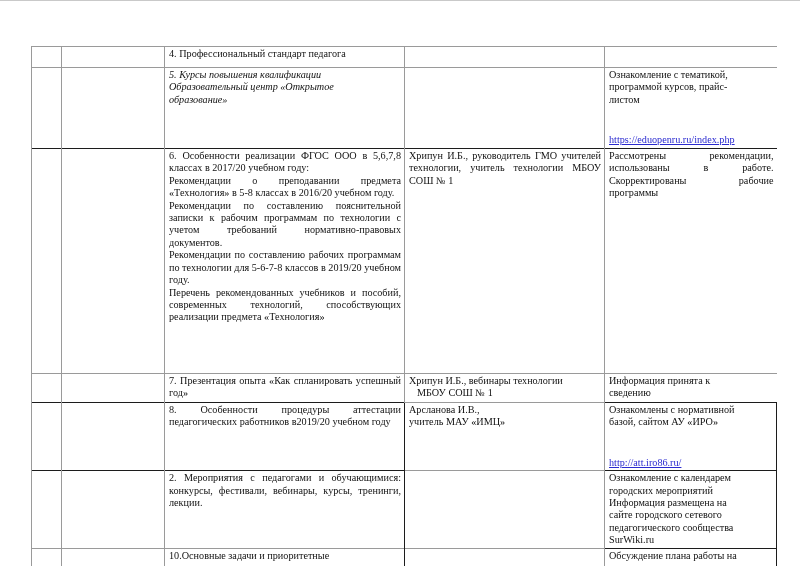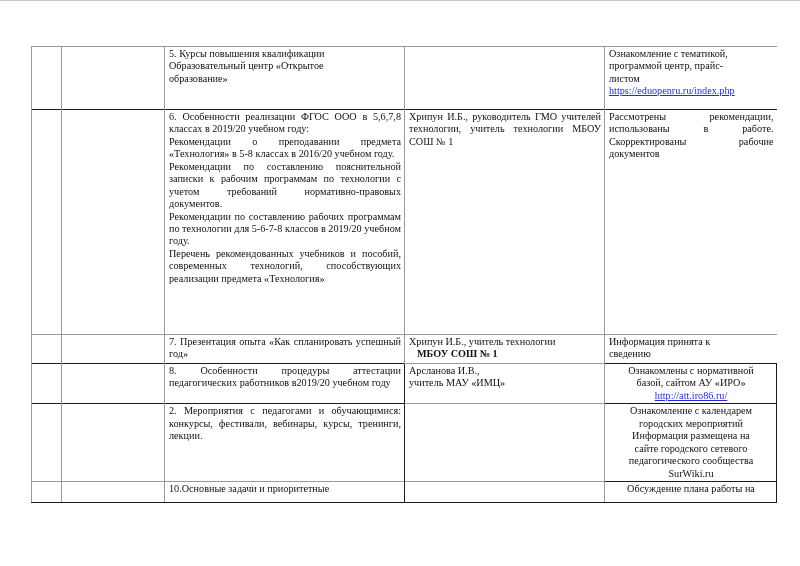--- a/index.html
+++ b/index.html
@@ -42,37 +42,38 @@
 
   
   col.c0 { width: 30px; }
   col.c1 { width: 103px; }
   col.c2 { width: 240px; }
   col.c3 { width: 200px; }
   col.c4 { width: 172px; }
 
   
   .bt-thin  { border-top: 1px solid #9a9a9a !important; }
-  .bt-thick { border-top: 1.6px solid #1c1c1c !important; text-align: center; }
+  .bt-thick { border-top: 1.6px solid #1c1c1c !important; }
   .bb-thick { border-bottom: 1.6px solid #1c1c1c !important; }
   .bl-thin  { border-left: 1px solid #9a9a9a !important; }
   .bl-thick { border-left: 1.6px solid #1c1c1c !important; }
   .br-thin  { border-right: 1px solid #9a9a9a !important; }
   .br-thick { border-right: 1.6px solid #1c1c1c !important; }
 
   .just { text-align: justify; text-align-last: left; hyphens: none; }
   .left { text-align: left; }
 
   .lnk {
     color: #2a2ad0;
     text-decoration: underline;
     word-break: break-all;
+    margin-top: 28px;
   }
   .blk { display: block; }
-  .ind { padding-left: 8px; font-weight: bold; }
+  .ind { padding-left: 8px; }
 
   
   .page-rule {
     position: absolute;
     left: 0;
     top: 0;
     width: 800px;
     height: 1px;
     background: #c9c9c9;
   }
@@ -87,58 +88,65 @@
   <table class="doc-table">
     <colgroup>
       <col class="c0">
         <col class="c1">
         <col class="c2">
         <col class="c3">
         <col class="c4">
     </colgroup>
     <tbody>
 
+      <tr>
+        <td class="bt-thin bl-thin br-thin"></td>
+        <td class="bt-thin br-thin"></td>
+        <td class="bt-thin br-thin left" style="height:18px;">4. Профессиональный стандарт педагога</td>
+        <td class="bt-thin br-thin"></td>
+        <td class="bt-thin"></td>
+      </tr>
 
       <tr>
         <td class="bt-thin bl-thin br-thin"></td>
         <td class="bt-thin br-thin"></td>
-        <td class="bt-thin br-thin left" style="height:60px;">
+        <td class="bt-thin br-thin left" style="height:60px;font-style:italic;">
           <span class="blk">5. Курсы повышения квалификации</span>
           <span class="blk">Образовательный центр «Открытое</span>
           <span class="blk">образование»</span>
         </td>
         <td class="bt-thin br-thin"></td>
         <td class="bt-thin">
           <span class="blk">Ознакомление с тематикой,</span>
-          <span class="blk">программой центр, прайс-</span>
+          <span class="blk">программой курсов, прайс-</span>
           <span class="blk">листом</span>
           <a class="blk lnk" href="#">https://eduopenru.ru/index.php</a>
         </td>
       </tr>
 
       <tr>
         <td class="bt-thick bl-thin br-thin"></td>
         <td class="bt-thick br-thin"></td>
         <td class="bt-thick br-thin just" style="height:222px;">
-          <div>6. Особенности реализации ФГОС ООО в 5,6,7,8 классах в 2019/20 учебном году:</div>
+          <div>6. Особенности реализации ФГОС ООО в 5,6,7,8 классах в 2017/20 учебном году:</div>
           <div>Рекомендации о преподавании предмета «Технология» в 5-8 классах в 2016/20 учебном году.</div>
           <div>Рекомендации по составлению пояснительной записки к рабочим программам по технологии с учетом требований нормативно-правовых документов.</div>
           <div>Рекомендации по составлению рабочих программам по технологии для 5-6-7-8 классов в 2019/20 учебном году.</div>
           <div>Перечень рекомендованных учебников и пособий, современных технологий, способствующих реализации предмета «Технология»</div>
         </td>
         <td class="bt-thick br-thin just">Хрипун И.Б., руководитель ГМО учителей технологии, учитель технологии МБОУ СОШ № 1</td>
-        <td class="bt-thick just">Рассмотрены рекомендации, использованы в работе. Скорректированы рабочие документов</td>
+        <td class="bt-thick just">Рассмотрены рекомендации, использованы в работе. Скорректированы рабочие программы</td>
       </tr>
 
       <tr>
         <td class="bt-thin bl-thin br-thin"></td>
         <td class="bt-thin br-thin"></td>
         <td class="bt-thin br-thin just" style="height:26px;margin-top:40px;">7. Презентация опыта «Как спланировать успешный год»</td>
         <td class="bt-thin br-thin">
-          <span class="blk">Хрипун И.Б., учитель технологии</span>
+          <span class="blk">Хрипун И.Б., вебинары технологии</span>
           <span class="blk ind">МБОУ СОШ № 1</span>
         </td>
         <td class="bt-thin">
           <span class="blk">Информация принята к</span>
           <span class="blk">сведению</span>
         </td>
       </tr>
 
       <tr>
         <td class="bt-thick bl-thin br-thin"></td>

